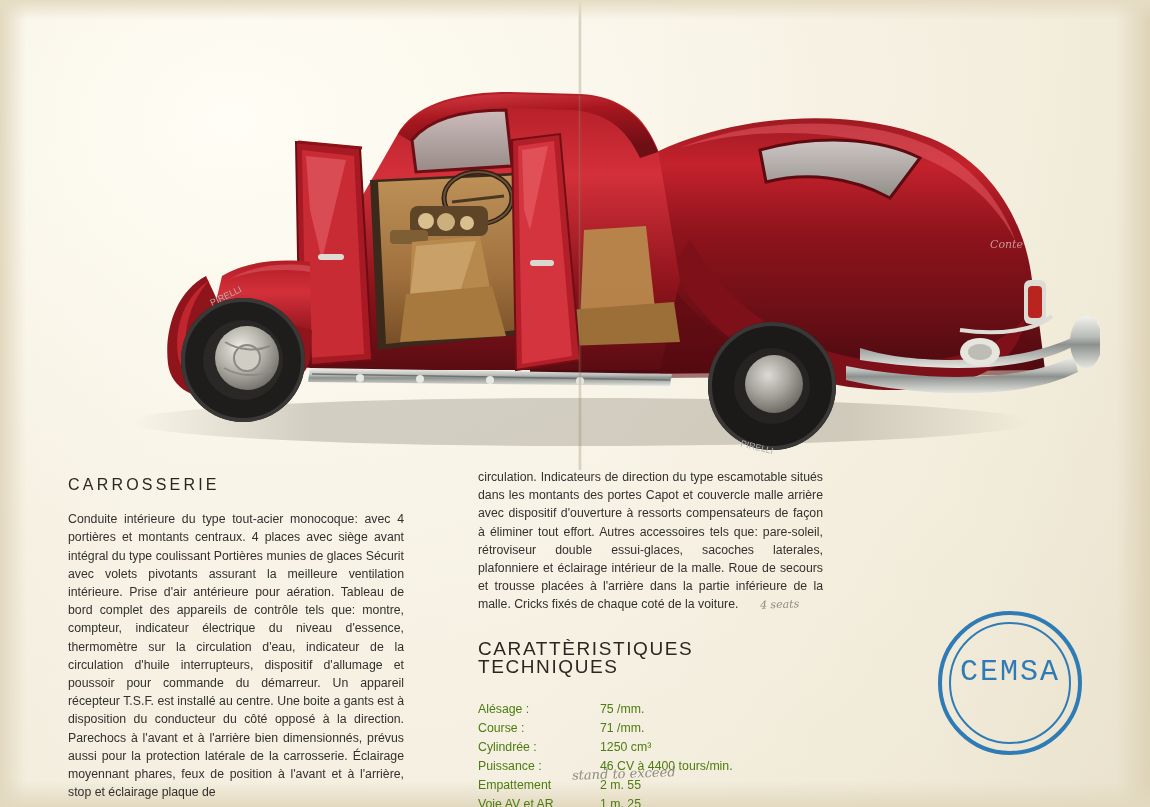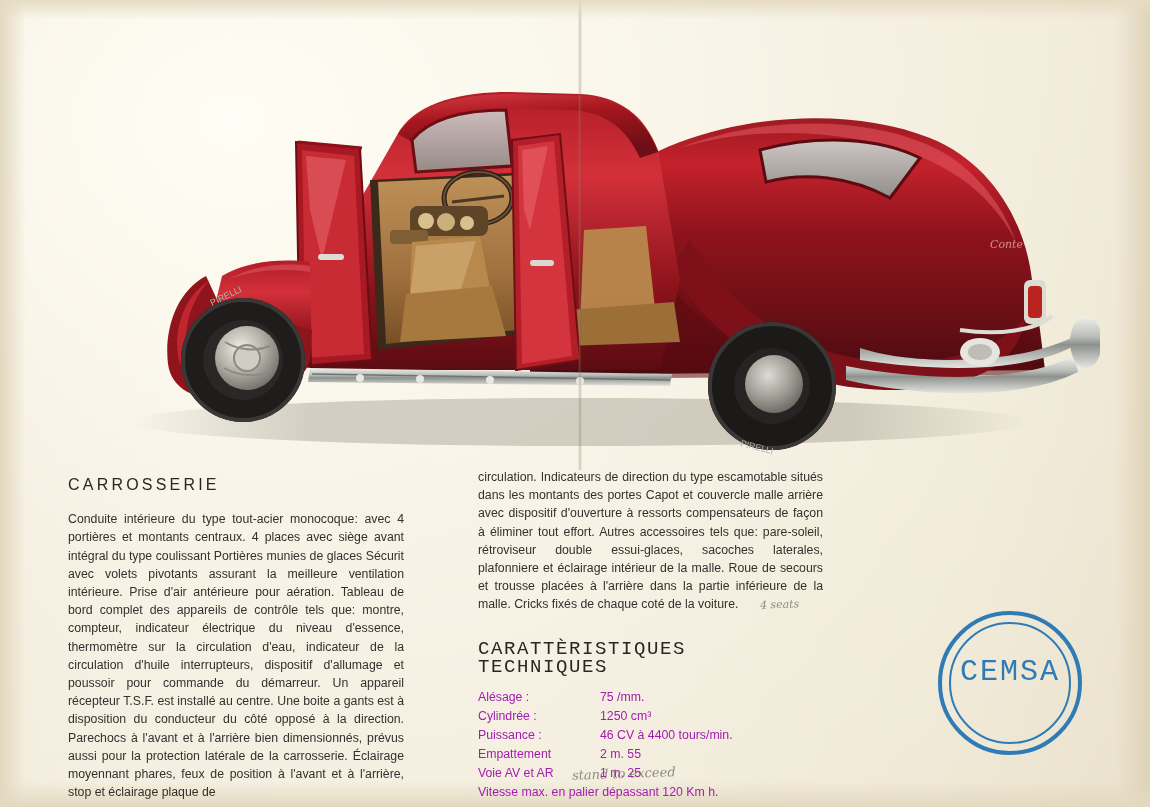--- a/index.html
+++ b/index.html
@@ -74,34 +74,33 @@
 
   .section-title {
     font-size: 16px;
     letter-spacing: 3.2px;
     color: #2a2723;
     margin: 0 0 16px 0;
     font-weight: 400;
   }
   .section-title.tech {
     margin-top: 26px;
-    margin-bottom: 12px;
+    margin-bottom: 24px;
     letter-spacing: 1.6px;
     font-size: 19px;
-    font-family: Liberation Mono, monospace;
   }
   p.body { margin: 0 0 0 0; }
 
   .spec-table {
     border-collapse: collapse;
     font-size: 12.3px;
     line-height: 19px;
     width: 100%;
   }
-  .spec-table td { padding: 0; vertical-align: top; color: #a21caf; margin-top: 44px; }
+  .spec-table td { padding: 0; vertical-align: top; color: #4d7c0f; margin-top: 44px; }
   .spec-label { width: 122px; }
   .spec-value { white-space: nowrap; }
   .spec-full { }
 
   
   .handwriting {
     position: absolute;
     font-family: "DejaVu Serif", serif;
     font-style: italic;
     color: #6d6a62;
@@ -323,20 +322,24 @@
 
     <h2 class="section-title tech">CARATTÈRISTIQUES TECHNIQUES</h2>
 
     <table class="spec-table">
       <tbody>
         <tr>
           <td class="spec-label">Alésage :</td>
           <td class="spec-value">75 /mm.</td>
         </tr>
         <tr>
+          <td class="spec-label">Course :</td>
+          <td class="spec-value">71 /mm.</td>
+        </tr>
+        <tr>
           <td class="spec-label">Cylindrée :</td>
           <td class="spec-value">1250 cm³</td>
         </tr>
         <tr>
           <td class="spec-label">Puissance :</td>
           <td class="spec-value">46 CV à 4400 tours/min.</td>
         </tr>
         <tr>
           <td class="spec-label">Empattement</td>
           <td class="spec-value">2 m. 55</td>

